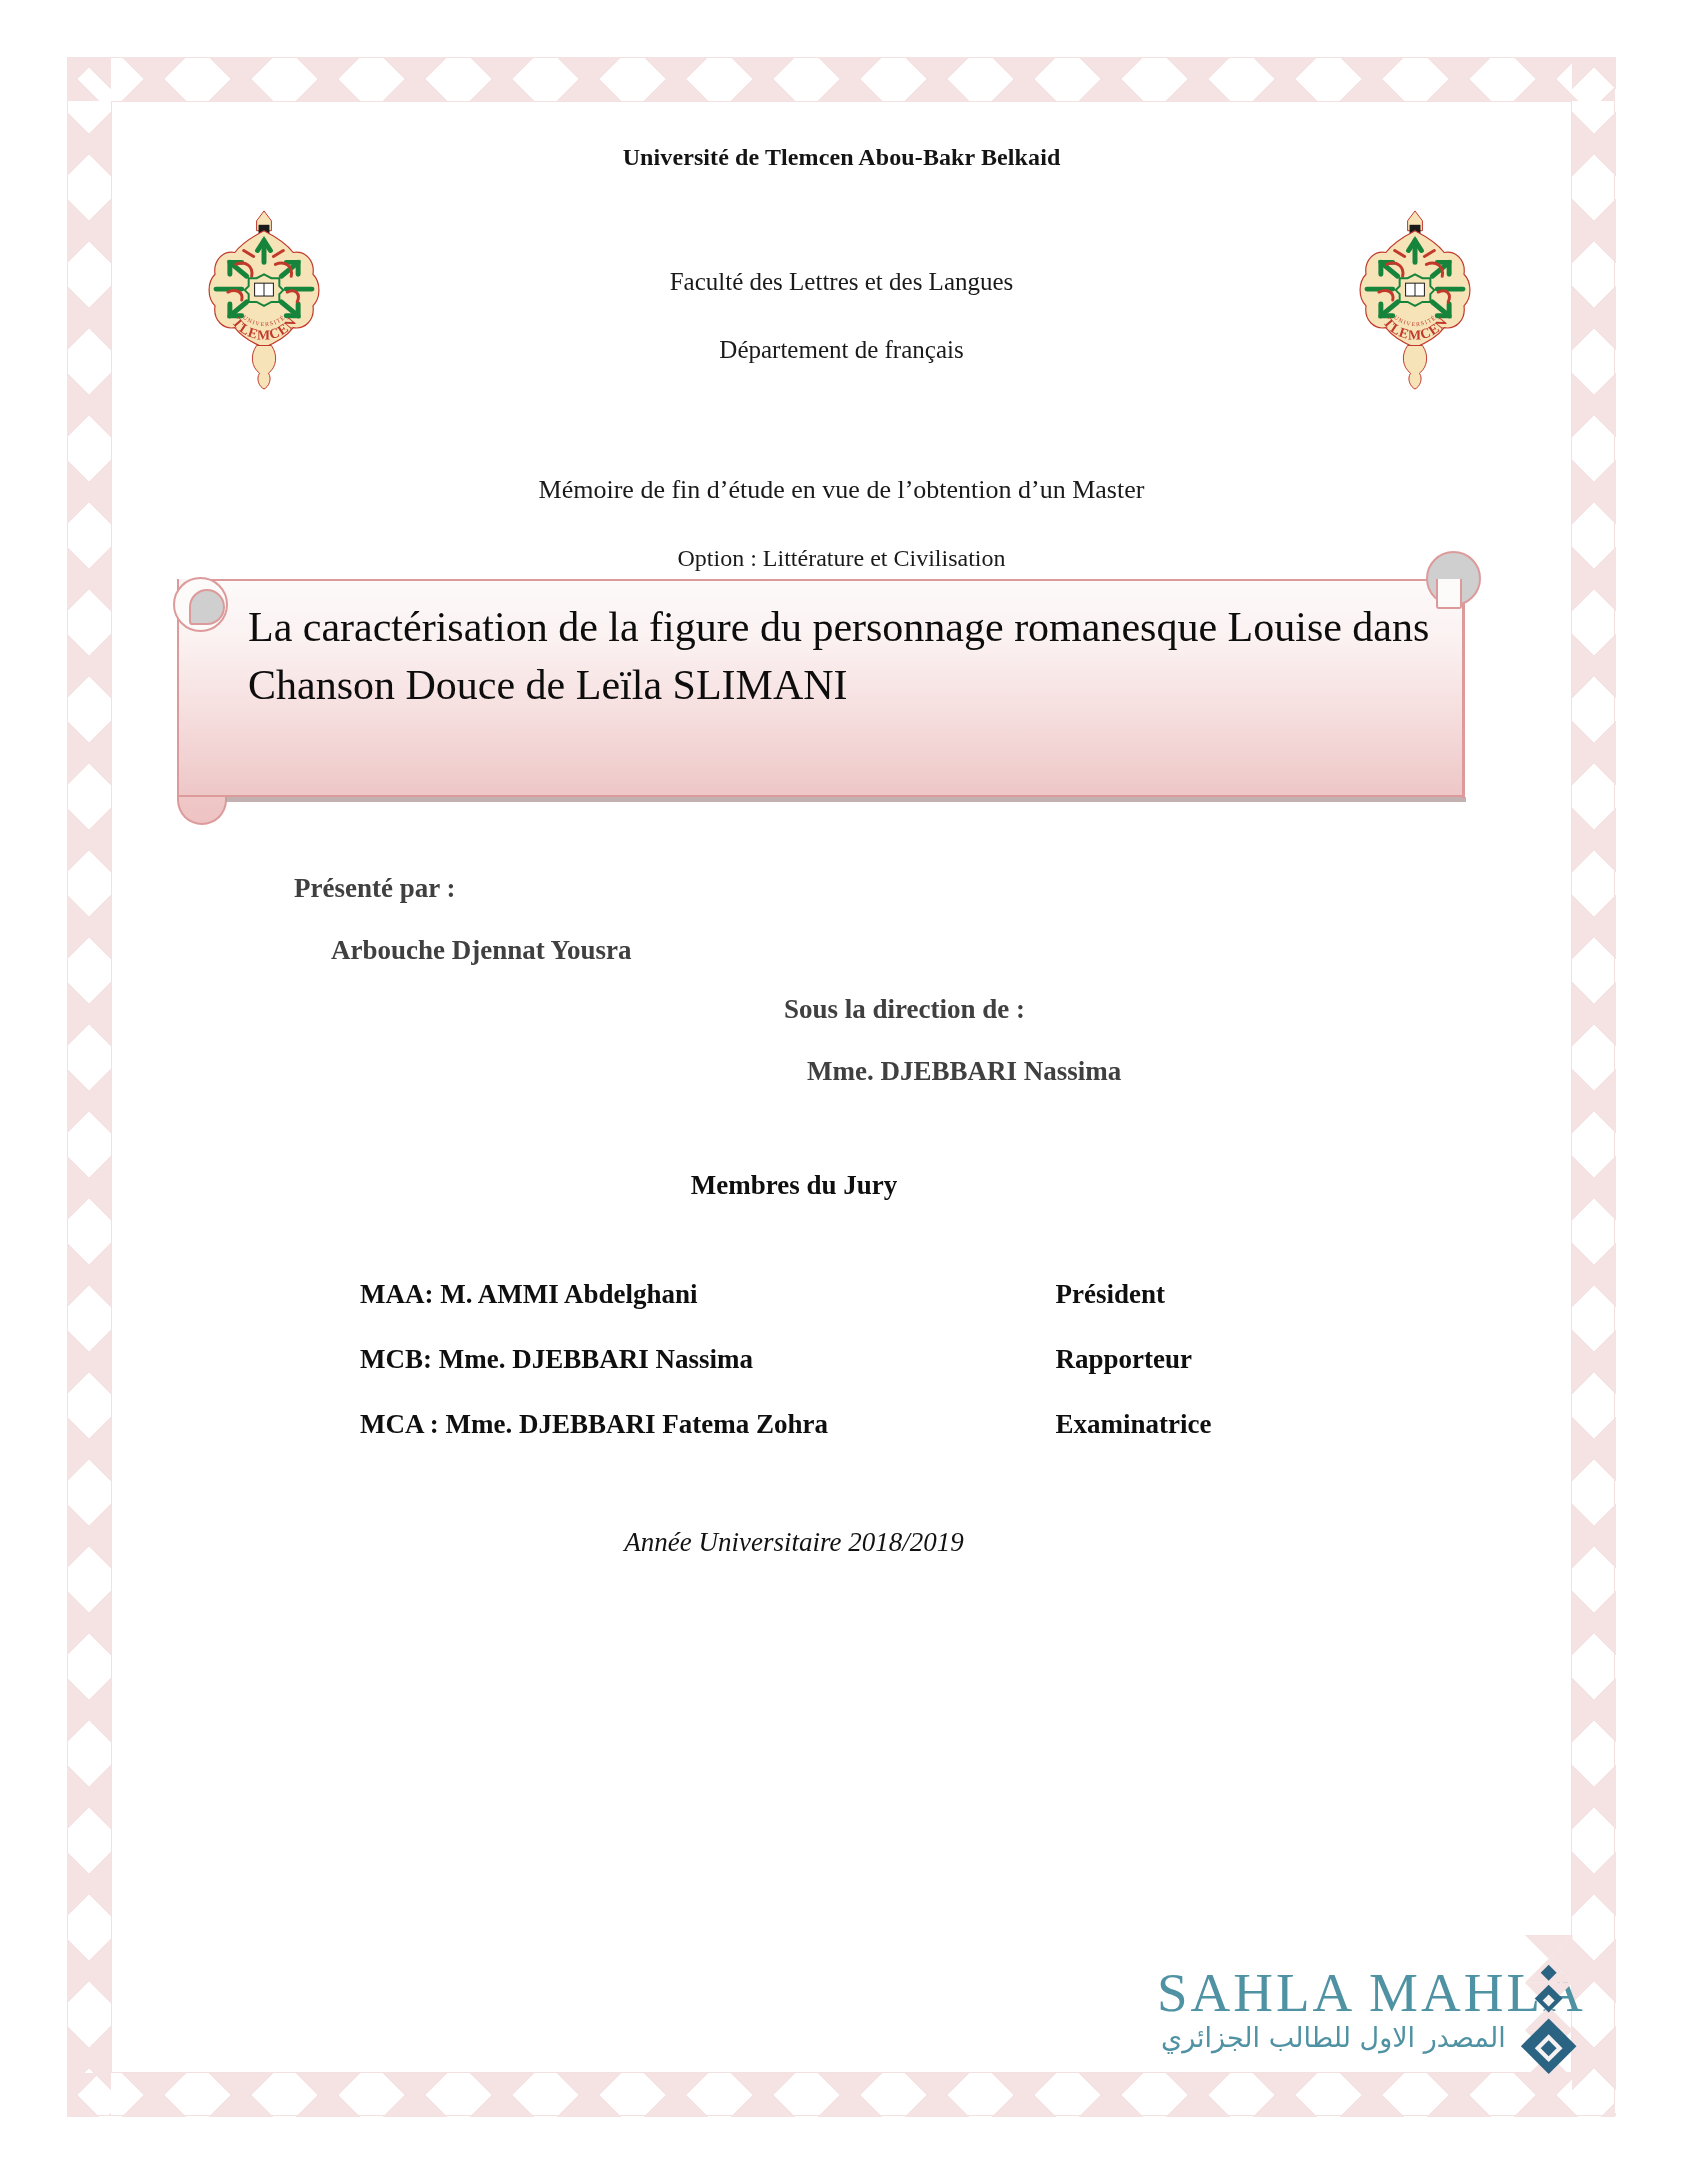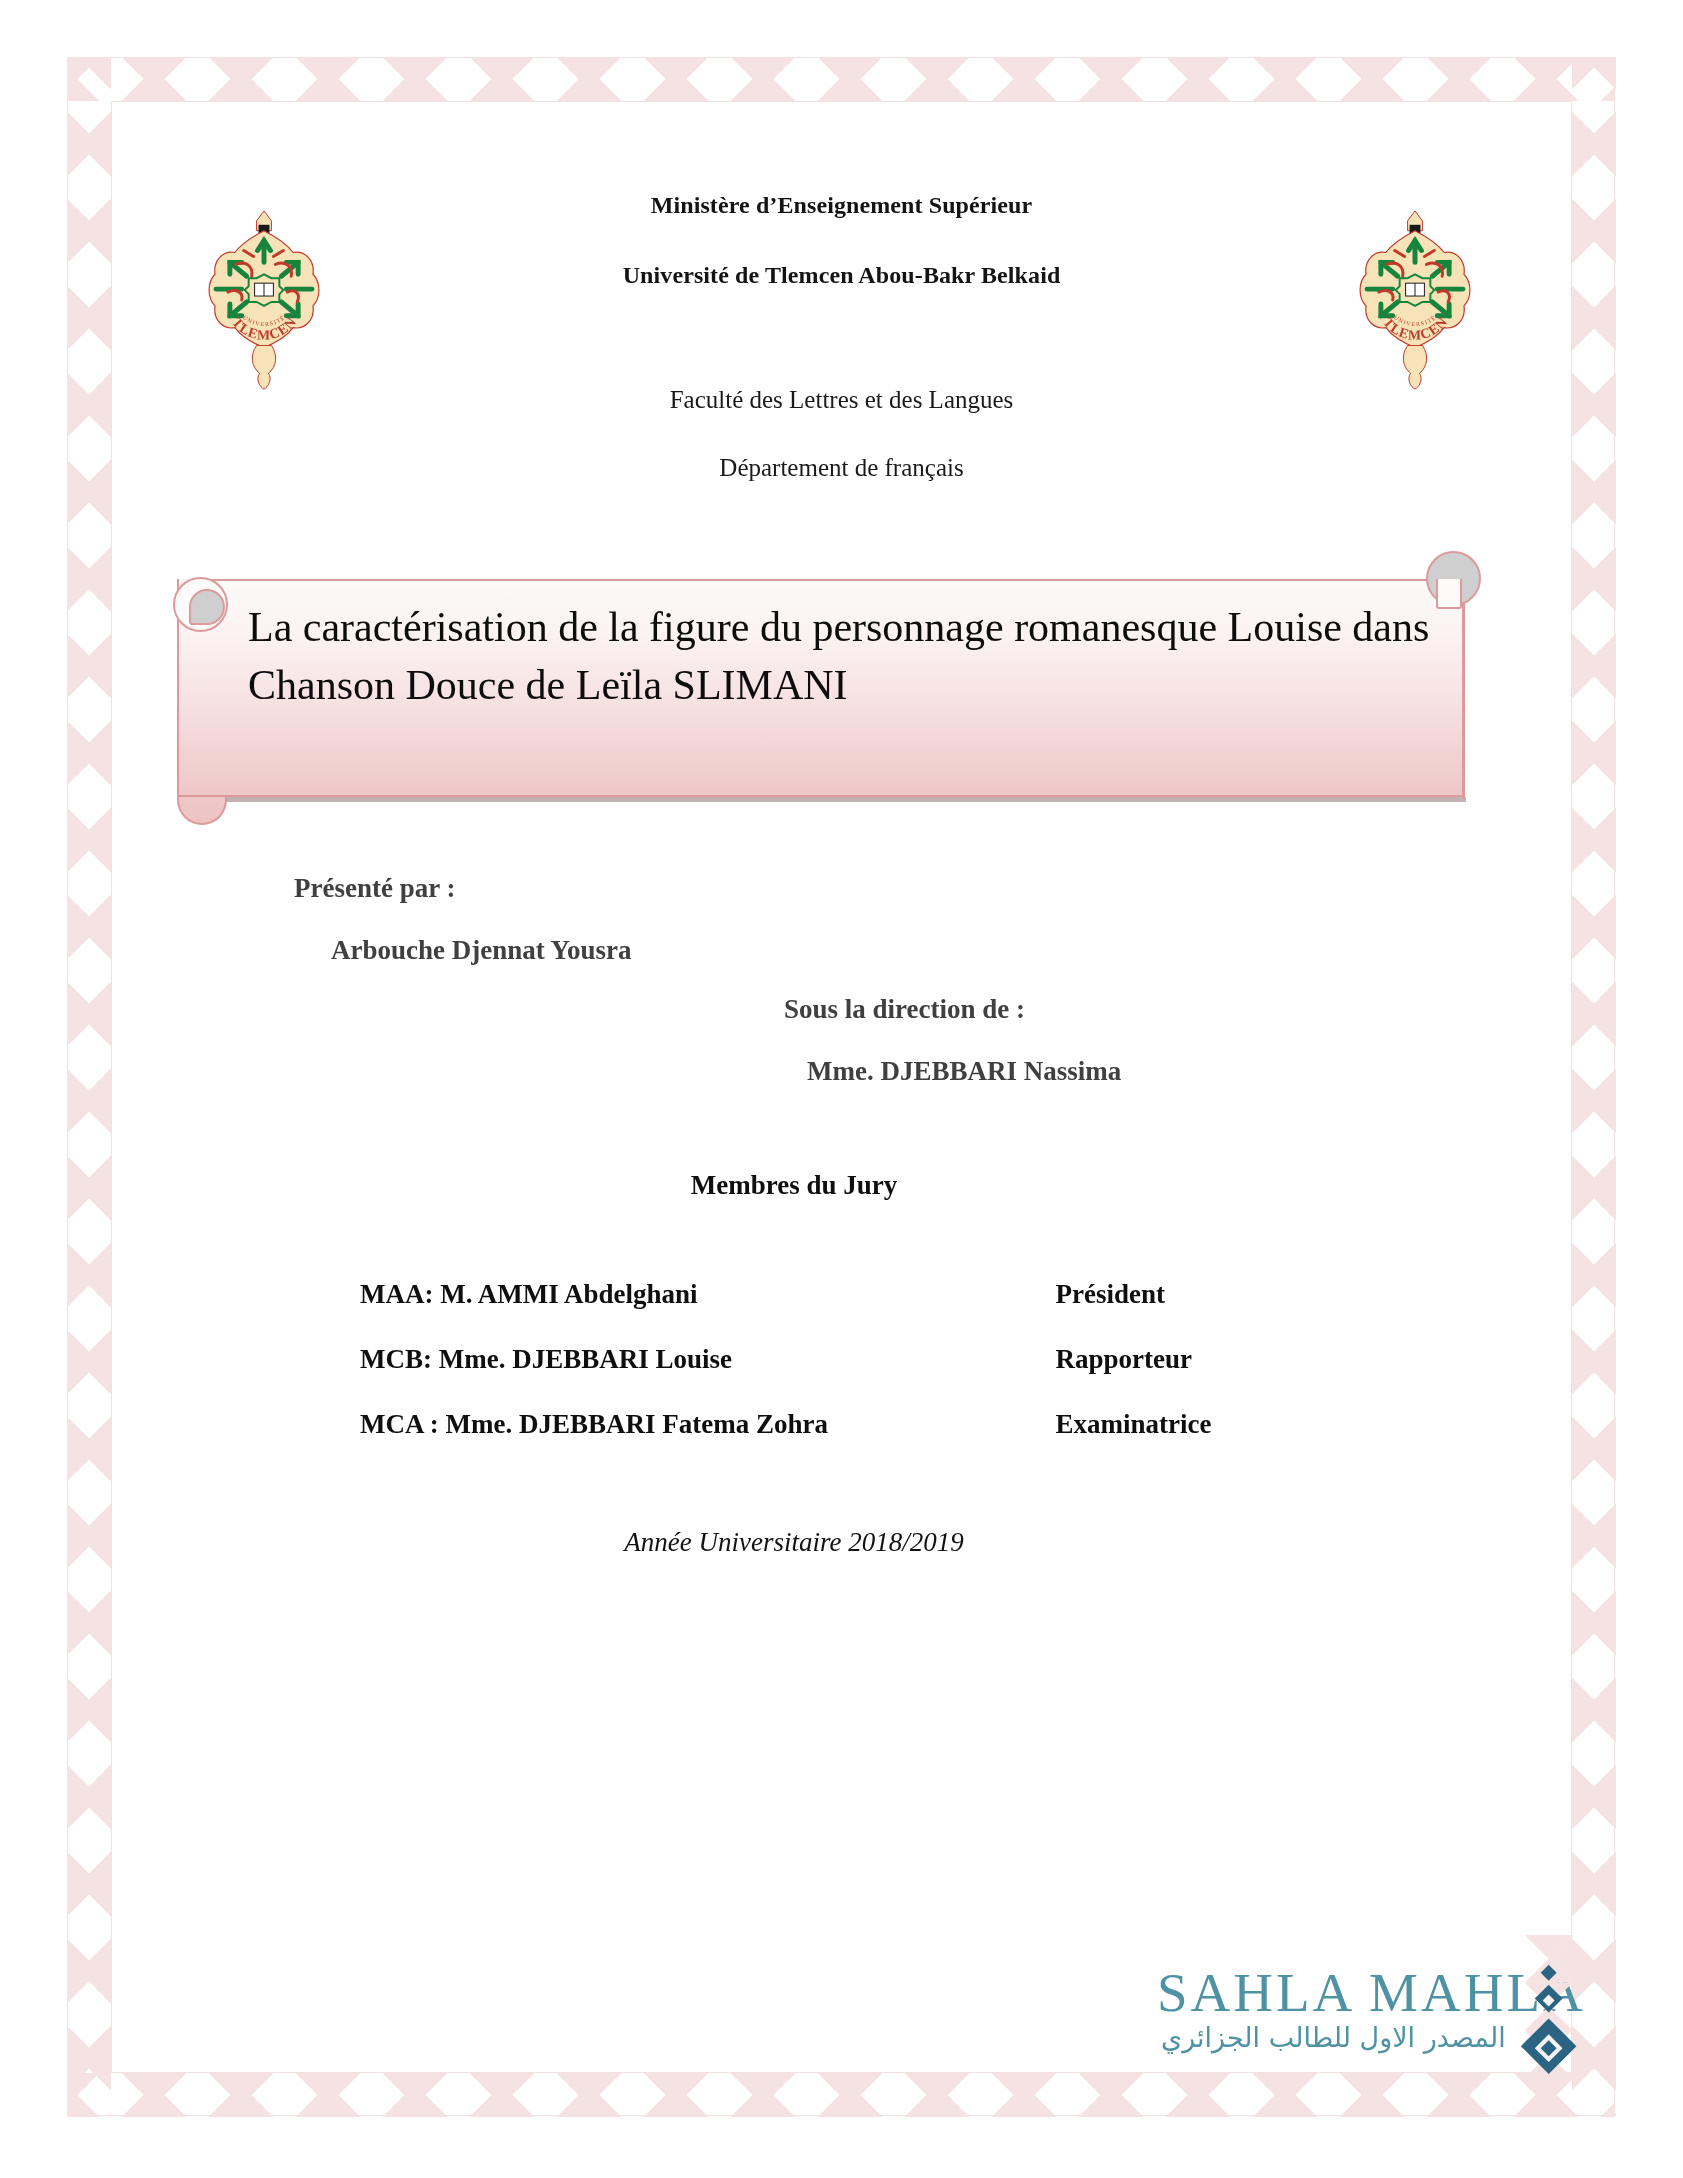--- a/index.html
+++ b/index.html
@@ -411,21 +411,20 @@
             <textPath href="#arcU-r" startOffset="18%">UNIVERSITÉ</textPath>
           </text>
           <path id="arcT-r" d="M26 110 A 38 36 0 0 0 99 110" fill="none"></path>
           <text font-size="14" fill="#c0392b" font-family="'Liberation Serif',serif" font-weight="bold" letter-spacing="1">
             <textPath href="#arcT-r" startOffset="10%">TLEMCEN</textPath>
           </text>
         </g>
       </svg>
     </div>
 
-    <div class="hdr-line" id="hdr-ministry">Ministère d’Enseignement Supérieur</div>
     <div class="hdr-line" id="hdr-university">Université de Tlemcen Abou-Bakr Belkaid</div>
 
     <div class="sub-line" id="fac-line">Faculté des Lettres et des Langues</div>
     <div class="sub-line" id="dept-line">Département de français</div>
 
     <div class="sub-line" id="memoire-line">Mémoire de fin d’étude en vue de l’obtention d’un Master</div>
     <div class="sub-line" id="option-line">Option : Littérature et Civilisation</div>
     <div class="sub-line" id="theme-line">Thème</div>
 
     <div id="title-banner-wrap">
@@ -447,21 +446,21 @@
     <div class="bold-line" id="supervisor">Mme. DJEBBARI Nassima</div>
 
     <div id="jury-heading">Membres du Jury</div>
 
     <div id="jury-table">
       <div class="jury-row">
         <div class="jury-member">MAA: M. AMMI Abdelghani</div>
         <div class="jury-role">Président</div>
       </div>
       <div class="jury-row">
-        <div class="jury-member">MCB: Mme. DJEBBARI Louise</div>
+        <div class="jury-member">MCB: Mme. DJEBBARI Nassima</div>
         <div class="jury-role">Rapporteur</div>
       </div>
       <div class="jury-row">
         <div class="jury-member">MCA : Mme. DJEBBARI Fatema Zohra</div>
         <div class="jury-role">Examinatrice</div>
       </div>
     </div>
 
     <div id="annee">Année Universitaire 2018/2019</div>
   </div>

